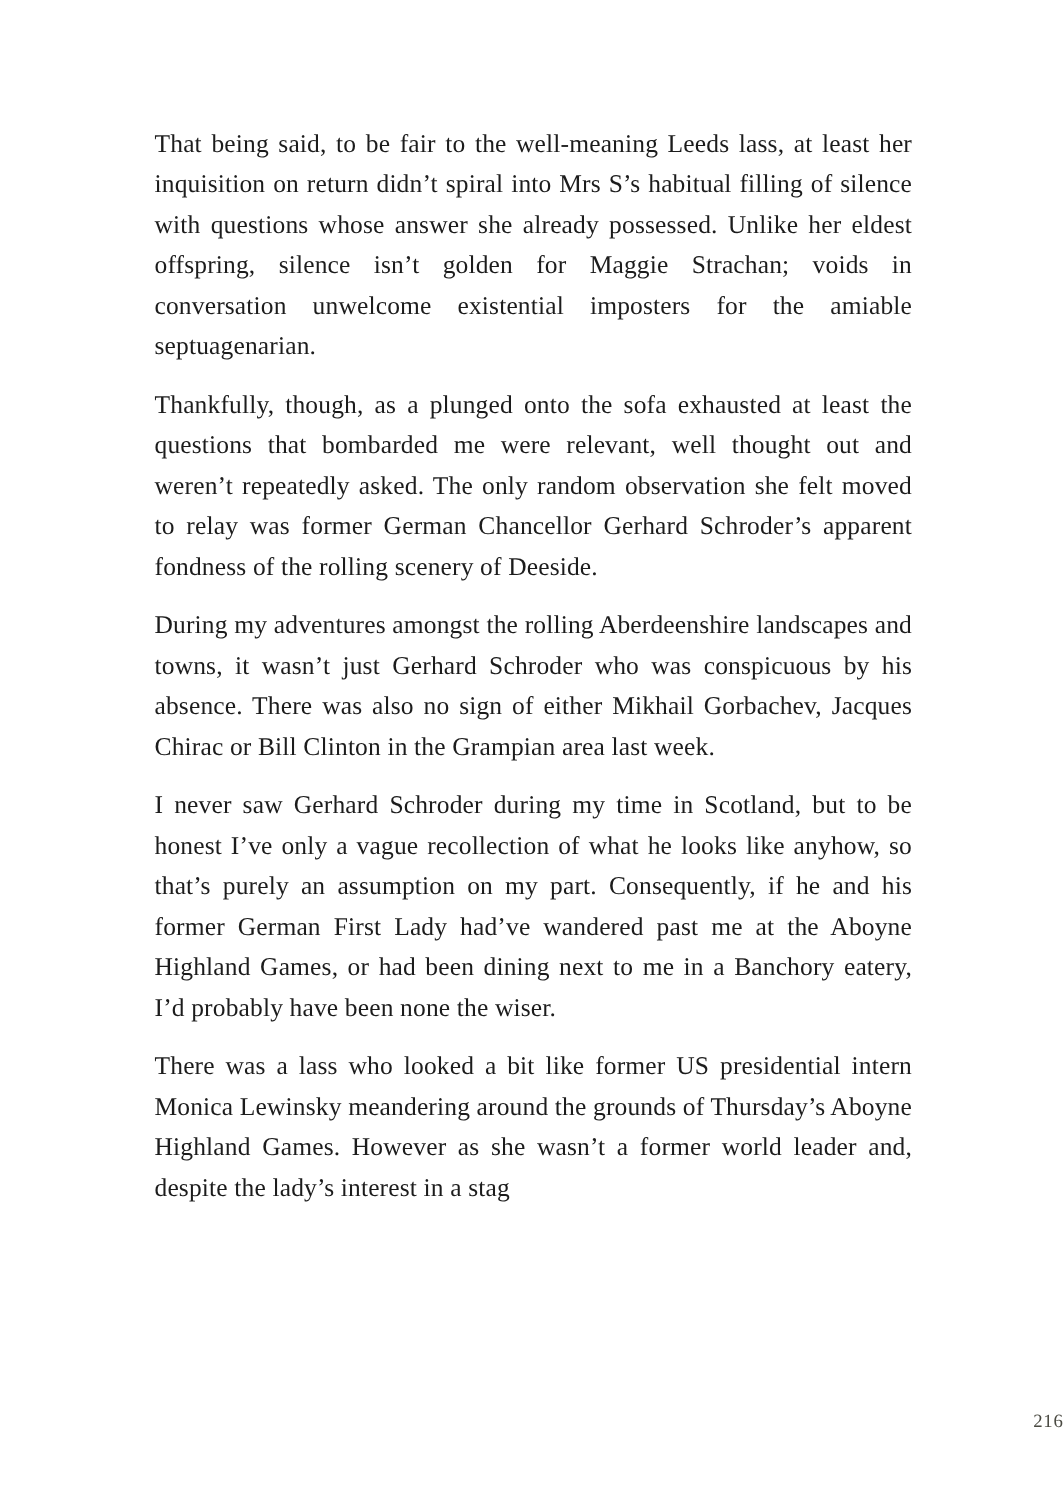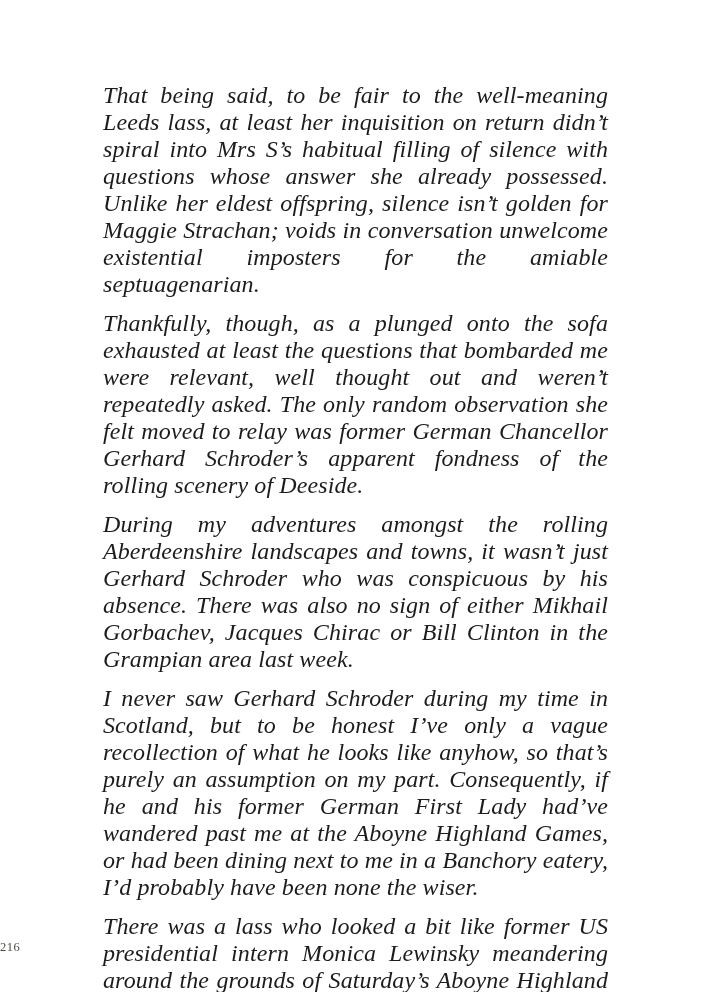--- a/index.html
+++ b/index.html
@@ -17,43 +17,42 @@
     overflow: hidden;
   }
   .text-block {
     position: absolute;
     left: 103px;
     top: 82px;
     width: 505px;
   }
   .text-block p {
     margin: 0 0 12px 0;
-    font-size: 24px;
+    font-size: 17px;
     line-height: 27px;
     text-align: justify;
     text-justify: inter-word;
     letter-spacing: 0.1px;
-    font-style: italic;
   }
   .page-number {
     position: absolute;
     left: 0;
     right: 0;
     top: 940px;
-    text-align: left;
+    text-align: right;
     font-size: 12.5px;
     color: #4a4a42;
     letter-spacing: 0.5px;
   }
 </style>
 </head>
 <body>
 
 <div class="page">
   <div class="text-block">
     <p>That being said, to be fair to the well-meaning Leeds lass, at least her inquisition on return didn’t spiral into Mrs S’s habitual filling of silence with questions whose answer she already possessed. Unlike her eldest offspring, silence isn’t golden for Maggie Strachan; voids in conversation unwelcome existential imposters for the amiable septuagenarian.</p>
     <p>Thankfully, though, as a plunged onto the sofa exhausted at least the questions that bombarded me were relevant, well thought out and weren’t repeatedly asked. The only random observation she felt moved to relay was former German Chancellor Gerhard Schroder’s apparent fondness of the rolling scenery of Deeside.</p>
     <p>During my adventures amongst the rolling Aberdeenshire landscapes and towns, it wasn’t just Gerhard Schroder who was conspicuous by his absence. There was also no sign of either Mikhail Gorbachev, Jacques Chirac or Bill Clinton in the Grampian area last week.</p>
     <p>I never saw Gerhard Schroder during my time in Scotland, but to be honest I’ve only a vague recollection of what he looks like anyhow, so that’s purely an assumption on my part. Consequently, if he and his former German First Lady had’ve wandered past me at the Aboyne Highland Games, or had been dining next to me in a Banchory eatery, I’d probably have been none the wiser.</p>
-    <p>There was a lass who looked a bit like former US presidential intern Monica Lewinsky meandering around the grounds of Saturday’s Aboyne Highland Games. However as she wasn’t a former world leader and, despite the lady’s interest in a stag</p>
+    <p>There was a lass who looked a bit like former US presidential intern Monica Lewinsky meandering around the grounds of Thursday’s Aboyne Highland Games. However as she wasn’t a former world leader and, despite the lady’s interest in a stag</p>
   </div>
   <div class="page-number">216</div>
 </div>
 
 </body></html>

